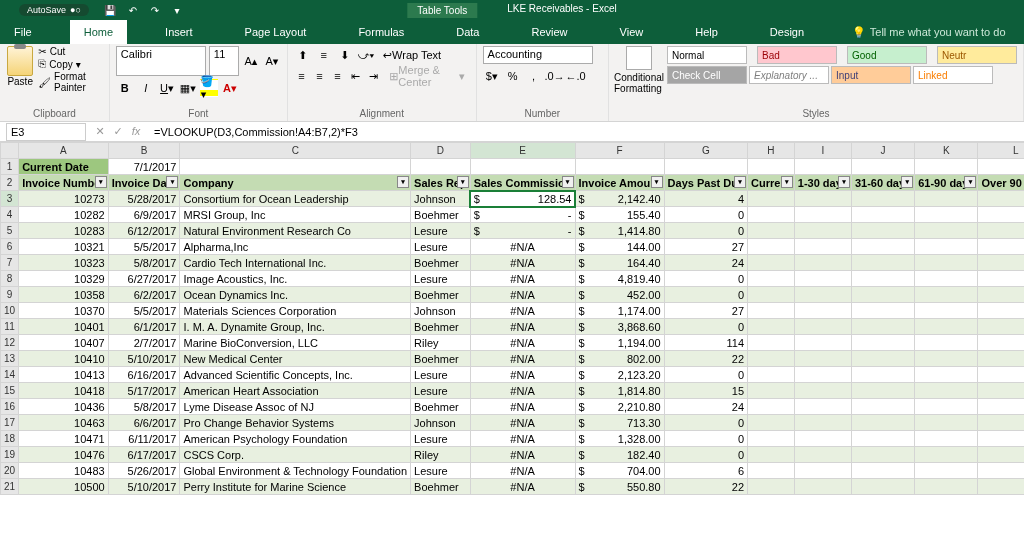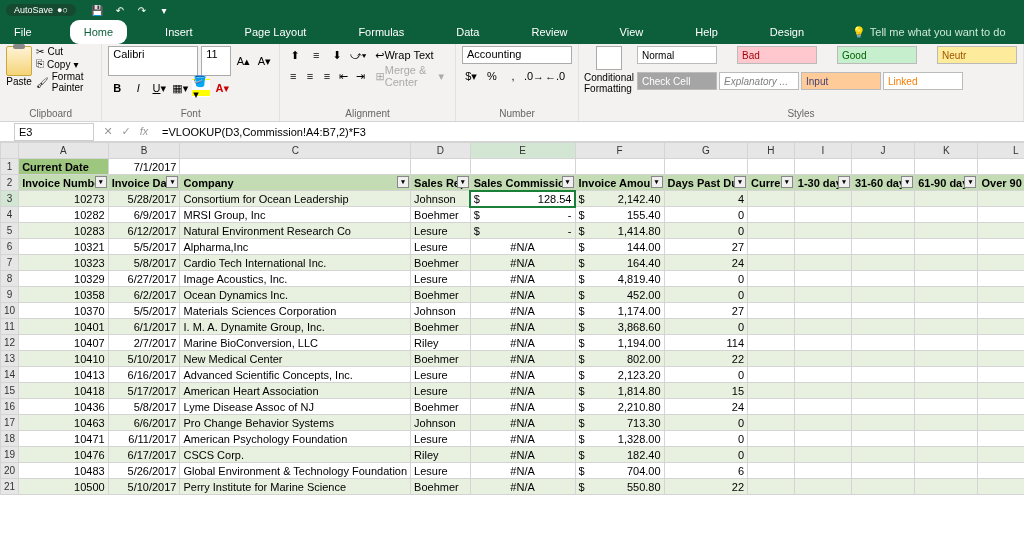--- a/index.html
+++ b/index.html
@@ -1,26 +1,26 @@
 <!DOCTYPE html>
 <html><head>
 <meta charset="utf-8">
 <style>
 * { margin: 0; padding: 0; box-sizing: border-box; font-family: "Segoe UI", Arial, sans-serif; }
 body { background: #fff; font-size: 11px; overflow: hidden; width: 1024px; height: 534px; }
 .titlebar { background: #0d5e3a; height: 20px; display: flex; align-items: center; color: #fff; font-size: 10px; }
-.titlebar .left { display: flex; align-items: flex-end; gap: 4px; padding-left: 6px; }
+.titlebar .left { display: flex; align-items: flex-end; gap: 4px; padding-left: 19px; }
 .titlebar .autosave { background: #154a30; border-radius: 8px; padding: 1px 8px; font-size: 9px; display: flex; align-items: center; gap: 4px; }
 .titlebar .qat { display: flex; gap: 2px; margin-left: 8px; }
 .titlebar .qat span { width: 20px; text-align: center; cursor: pointer; }
 .titlebar .center { position: absolute; left: 50%; transform: translateX(-50%); display: flex; gap: 30px; }
 .titlebar .tools { background: #2c7a4e; padding: 2px 10px; font-size: 10px; }
 .ribbon-tabs { background: #0d5e3a; display: flex; height: 24px; gap: 24px; }
 .ribbon-tabs .tab { color: #fff; padding: 4px 14px; font-size: 11px; cursor: pointer; display: flex; align-items: center; }
-.ribbon-tabs .tab.active { background: #fff; color: #0d5e3a; border-radius: 9px; }
+.ribbon-tabs .tab.active { background: #fff; color: #0d5e3a; }
 .ribbon-tabs .tell { color: #cce8d8; padding: 4px 10px; display: flex; align-items: center; gap: 4px; }
 .ribbon { background: #f3f2f1; border-bottom: 1px solid #d4d4d4; height: 78px; display: flex; }
 .ribbon-group { border-right: 1px solid #e1e1e1; padding: 2px 6px; display: flex; flex-direction: column; justify-content: space-between; font-size: 10px; }
 .ribbon-group .label { text-align: center; color: #666; font-size: 10px; padding-top: 2px; }
 .clipboard-group { width: 116px; }
 .clipboard-top { display: flex; gap: 4px; }
 .paste-btn { display: flex; flex-direction: column; align-items: center; width: 36px; cursor: pointer; }
 .paste-icon { width: 26px; height: 30px; background: linear-gradient(#fff3d6,#f5d478); border: 1px solid #c9a840; border-radius: 2px; position: relative; }
 .paste-icon::before { content:""; position:absolute; top:-3px; left:6px; width:12px; height:5px; background:#888; border-radius:2px; }
 .clip-list { display: flex; flex-direction: column; gap: 1px; font-size: 10px; }
@@ -41,21 +41,21 @@
 .style-cell { width: 80px; height: 18px; border: 1px solid #bbb; display: flex; align-items: center; padding: 0 4px; font-size: 10px; cursor: pointer; }
 .sc-normal { background:#fff; color:#000; }
 .sc-bad { background:#ffc7ce; color:#9c0006; }
 .sc-good { background:#c6efce; color:#006100; }
 .sc-neutral { background:#ffeb9c; color:#9c5700; }
 .sc-check { background:#a5a5a5; color:#fff; }
 .sc-explan { background:#fff; color:#7f7f7f; font-style:italic; }
 .sc-input { background:#ffcc99; color:#3f3f76; }
 .sc-linked { background:#fff; color:#fa7d00; }
 .formula-bar { display: flex; height: 20px; border-bottom: 1px solid #d4d4d4; background: #fff; align-items: center; }
-.name-box { width: 80px; border: 1px solid #ccc; padding: 1px 4px; font-size: 11px; height: 18px; margin-left: 14px; }
+.name-box { width: 80px; border: 1px solid #ccc; padding: 1px 4px; font-size: 11px; height: 18px; margin-left: 6px; }
 .fb-btns { display: flex; gap: 2px; padding: 0 6px; color: #999; }
 .fb-btns span { cursor: pointer; width: 16px; text-align: center; }
 .formula-input { flex: 1; border: none; outline: none; padding: 1px 4px; font-size: 11px; }
 .grid-wrap { position: relative; overflow: hidden; }
 table.grid { border-collapse: collapse; table-layout: fixed; font-size: 11px; }
 .grid th, .grid td { border: 1px solid #d4d4d4; height: 16px; padding: 0 3px; white-space: nowrap; overflow: hidden; }
 .grid .colhdr { background: #e6e6e6; text-align: center; font-weight: normal; color: #333; font-size: 10px; position: relative; }
 .grid .rowhdr { background: #e6e6e6; text-align: center; font-weight: normal; color: #333; font-size: 10px; width: 24px; }
 .grid .selcol { background: #d3e5d3; }
 .grid .selrow { background: #d3e5d3; }
@@ -80,20 +80,24 @@
         <span>AutoSave</span> 
         <span>●○</span>
       </span>
     <span class="qat">
       <span>💾</span>
       <span>↶</span>
       <span>↷</span>
       <span>▾</span>
     </span>
   </div>
+  <div class="center">
+    <span class="tools">Table Tools</span>
+    <span>LKE Receivables - Excel</span>
+  </div>
 </div>
 
 <div class="ribbon-tabs">
   <div class="tab">File</div>
   <div class="tab active">Home</div>
   <div class="tab">Insert</div>
   <div class="tab">Page Layout</div>
   <div class="tab">Formulas</div>
   <div class="tab">Data</div>
   <div class="tab">Review</div>
@@ -180,21 +184,21 @@
     <div class="label">Number</div>
   </div>
 
   <div class="ribbon-group styles-group">
     <div class="styles-row">
       <div class="style-btn-lg">
           <div class="ico"></div>
           <span>Conditional Formatting</span>
         </div>
       <div>
-        <div style="display:flex;gap:20px;margin-bottom:8px">
+        <div style="display:flex;gap:10px;margin-bottom:2px">
           <div class="style-cell sc-normal">Normal</div>
           <div class="style-cell sc-bad">Bad</div>
           <div class="style-cell sc-good">Good</div>
           <div class="style-cell sc-neutral">Neutr</div>
         </div>
         <div style="display:flex;gap:2px">
           <div class="style-cell sc-check">Check Cell</div>
           <div class="style-cell sc-explan">Explanatory ...</div>
           <div class="style-cell sc-input">Input</div>
           <div class="style-cell sc-linked">Linked</div>

